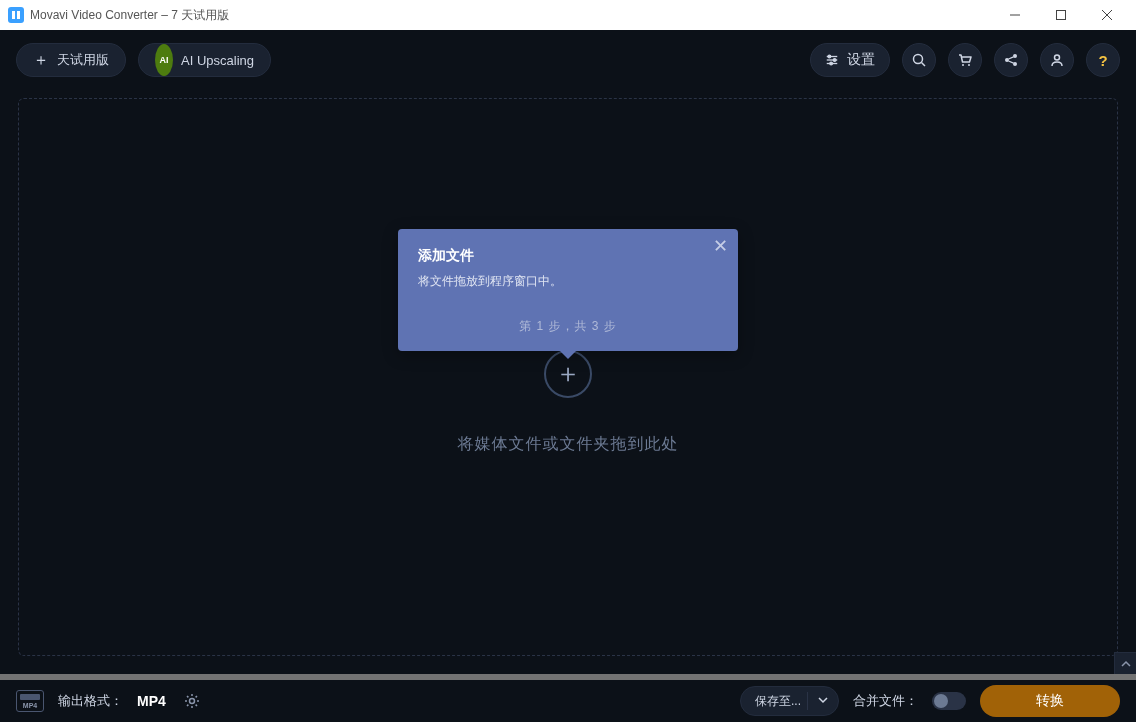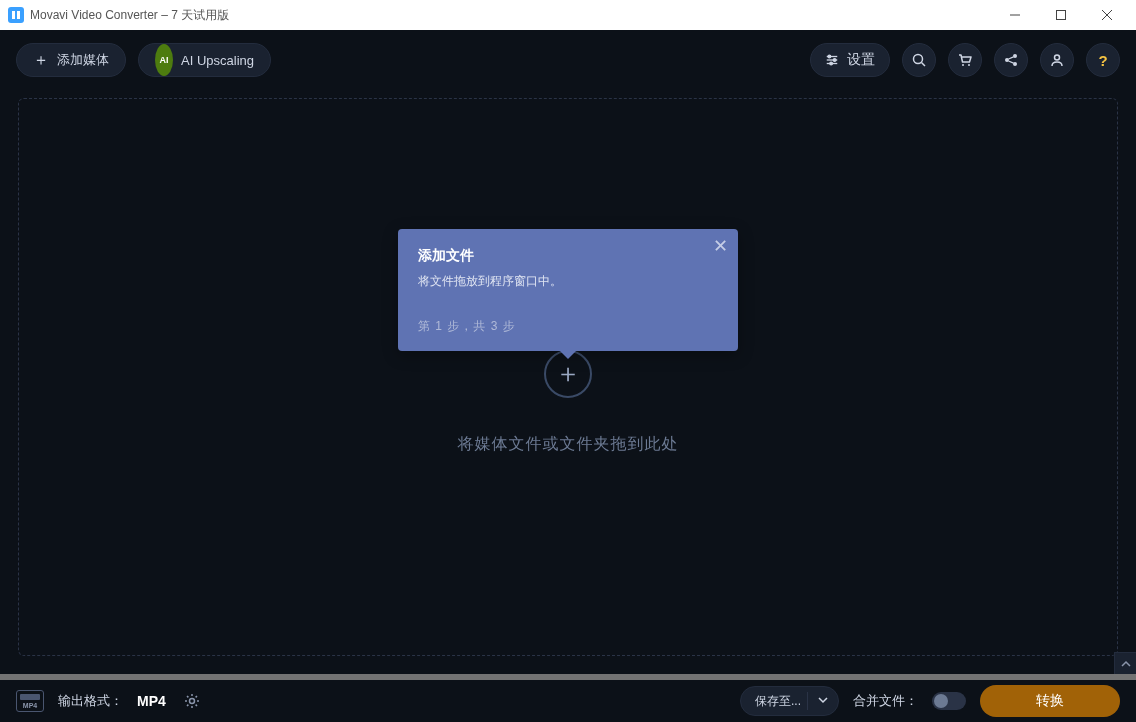--- a/index.html
+++ b/index.html
@@ -21,21 +21,21 @@
 .settings-pill { height: 34px; padding: 0 14px; border-radius: 17px; background: #1a2230; border: 1px solid #232c3d; display: flex; align-items: center; gap: 8px; color: #cfd6e4; font-size: 14px; cursor: pointer; }
 .dropzone-wrap { flex: 1; padding: 18px; position: relative; }
 .dropzone { width: 100%; height: 100%; border: 1px dashed #2a3346; border-radius: 6px; position: relative; display: flex; flex-direction: column; align-items: center; justify-content: center; }
 .add-circle { width: 48px; height: 48px; border: 2px solid #3a4a66; border-radius: 50%; display: flex; align-items: center; justify-content: center; color: #9aa8c2; font-size: 26px; font-weight: 200; cursor: pointer; margin-top: 50px; }
 .drop-text { margin-top: 36px; color: #6c7a93; font-size: 16px; letter-spacing: 1px; }
 .tooltip { position: absolute; width: 340px; background: #5f73b3; border-radius: 4px; padding: 18px 20px 16px 20px; color: #fff; top: 130px; left: 50%; transform: translateX(-50%); box-shadow: 0 4px 16px rgba(0,0,0,.3); }
 .tooltip::after { content: ""; position: absolute; bottom: -8px; left: 50%; transform: translateX(-50%); border-left: 8px solid transparent; border-right: 8px solid transparent; border-top: 8px solid #5f73b3; }
 .tooltip .close { position: absolute; top: 8px; right: 10px; color: #c5cde6; font-size: 18px; cursor: pointer; line-height: 1; }
 .tooltip h3 { font-size: 14px; font-weight: 600; margin-bottom: 8px; }
 .tooltip p { font-size: 12px; color: #e0e5f2; margin-bottom: 28px; }
-.tooltip .step { font-size: 12px; color: #b0bad8; letter-spacing: 1px; }
+.tooltip .step { font-size: 12px; color: #b0bad8; letter-spacing: 1px; text-align: center; }
 .collapse-tab { position: absolute; right: 0; bottom: 48px; width: 22px; height: 22px; background: #1a2230; display: flex; align-items: center; justify-content: center; color: #8a95ab; cursor: pointer; border-top: 1px solid #232c3d; border-left: 1px solid #232c3d; }
 .bottombar { height: 48px; background: #0c1118; border-top: 6px solid #737373; display: flex; align-items: center; padding: 0 16px; gap: 14px; }
 .format-icon { width: 28px; height: 22px; border: 1px solid #4a5670; border-radius: 3px; display: flex; align-items: center; justify-content: center; color: #8a95ab; font-size: 7px; font-weight: bold; position: relative; }
 .format-icon::before { content: ""; position: absolute; top: 3px; left: 3px; right: 3px; height: 6px; background: #4a5670; border-radius: 1px; }
 .format-icon span { position: relative; top: 4px; }
 .output-label { color: #cfd6e4; font-size: 13px; }
 .output-format { color: #ffffff; font-size: 14px; font-weight: 600; }
 .gear-btn { width: 24px; height: 24px; display: flex; align-items: center; justify-content: center; color: #8a95ab; cursor: pointer; }
 .gear-btn svg { width: 18px; height: 18px; }
 .bottom-spacer { flex: 1; }
@@ -77,21 +77,21 @@
           <line x1="10" y1="0" x2="0" y2="10" stroke="currentColor" stroke-width="1"></line>
         </svg>
       </div>
   </div>
 </div>
 
 <div class="app-body">
   <div class="toolbar">
     <div class="pill-btn">
       <span class="plus">＋</span>
-      <span>添加媒体</span>
+      <span>天试用版</span>
     </div>
     <div class="pill-btn">
       <span class="ai-badge">AI</span>
       <span>AI Upscaling</span>
     </div>
     <div class="toolbar-spacer"></div>
     <div class="settings-pill">
       <svg viewBox="0 0 16 16" width="14" height="14">
           <g stroke="currentColor" stroke-width="1.5" fill="none">
             <line x1="2" y1="4" x2="14" y2="4"></line>

